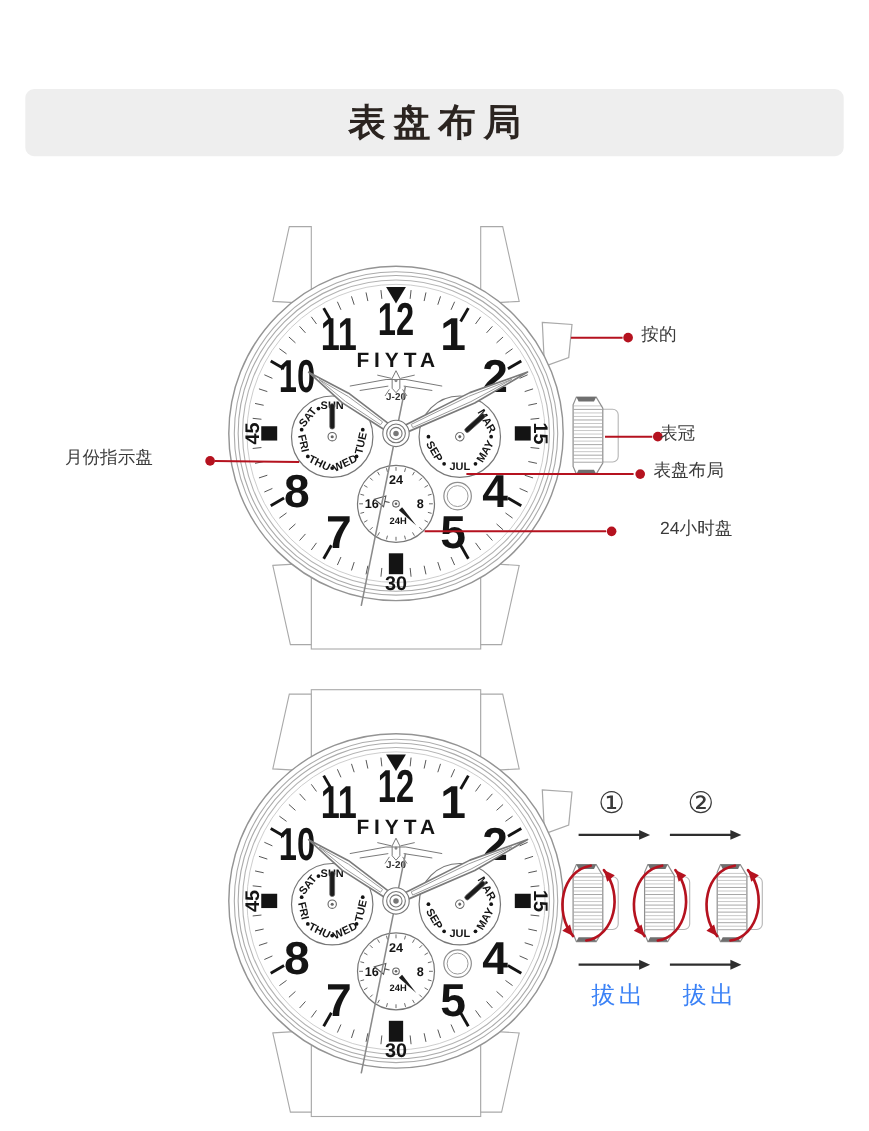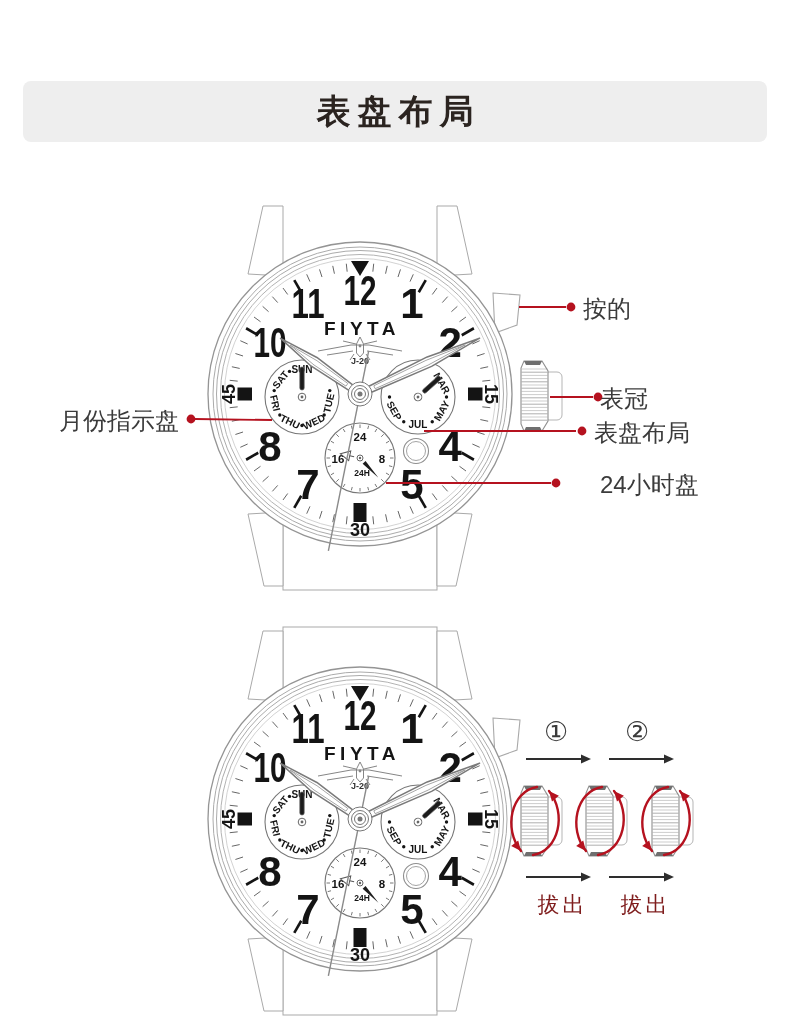--- a/index.html
+++ b/index.html
@@ -2,24 +2,24 @@
 <html><head>
 <meta charset="utf-8">
 <style>
   html,body{margin:0;padding:0;background:#fff;}
   .page{position:relative;width:790px;height:1028px;background:#ffffff;overflow:hidden;
         font-family:"Liberation Sans","DejaVu Sans",sans-serif;}
   .banner{position:absolute;left:23px;top:81px;width:744px;height:61px;background:#eeeeee;
           border-radius:8px;display:flex;align-items:center;justify-content:center;}
   .banner-title{font-size:34px;font-weight:bold;letter-spacing:7px;text-indent:7px;color:#2b2420;}
   svg.art{position:absolute;left:0;top:0;}
-  .co{position:absolute;font-size:24px;color:#3b3b3b;line-height:1;white-space:nowrap;}
+  .co{position:absolute;font-size:16px;color:#3b3b3b;line-height:1;white-space:nowrap;}
   .step-num{position:absolute;font-size:27px;color:#3a3a3a;transform:translate(-50%,-50%);
             font-family:"DejaVu Sans",sans-serif;}
-  .pull{position:absolute;font-size:22px;color:#7f1d1d;letter-spacing:3px;text-indent:3px;
+  .pull{position:absolute;font-size:22px;color:#3b82f6;letter-spacing:3px;text-indent:3px;
         transform:translate(-50%,-50%);font-weight:500;}
 </style>
 </head>
 <body>
 
 <div class="page">
 
   <div class="banner">
     <span class="banner-title">表盘布局</span>
   </div>

